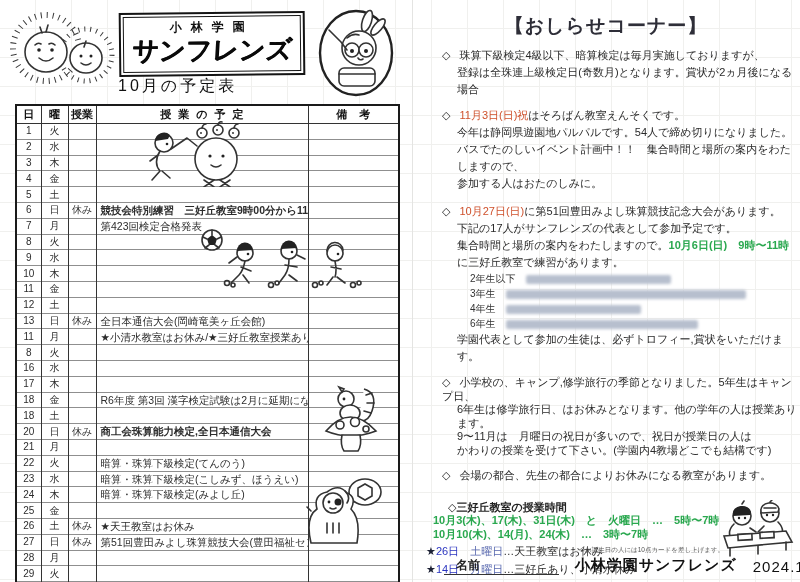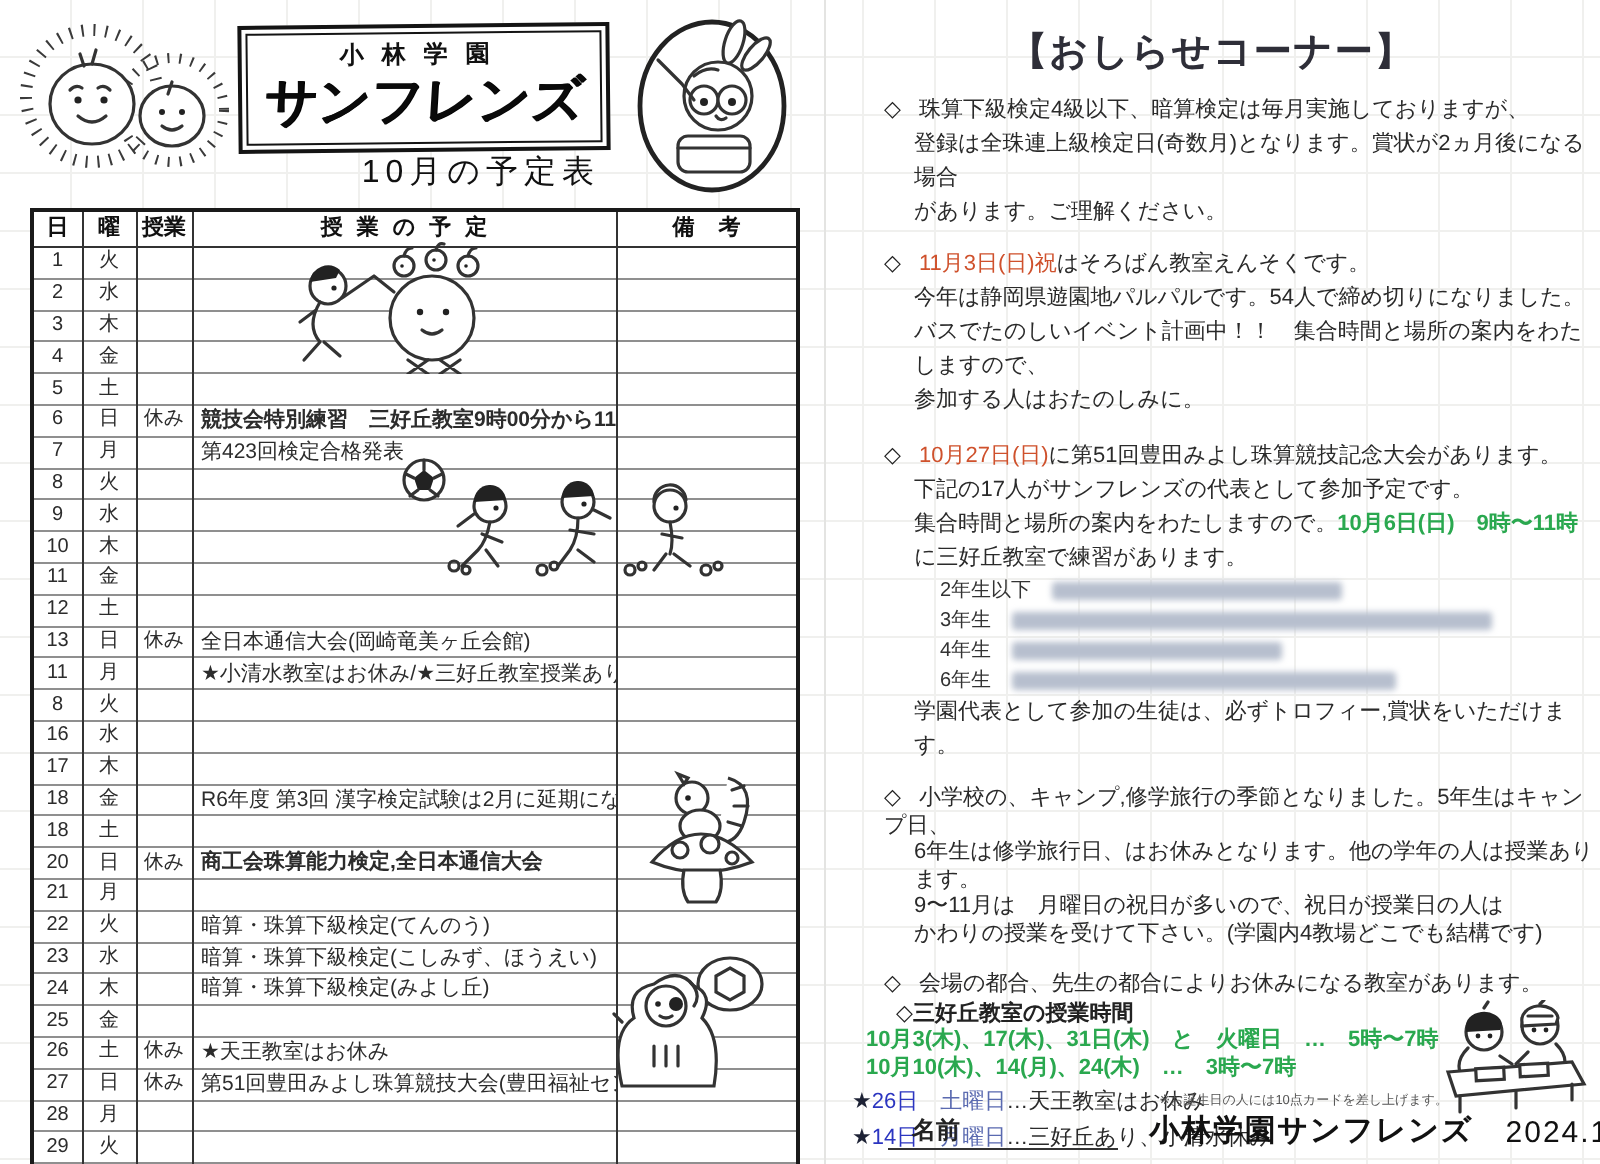--- a/index.html
+++ b/index.html
@@ -11,21 +11,21 @@
   .half-divider{position:absolute;left:412px;top:0;height:582px;border-left:1px solid #e4e4e2;}
 
   
   .chestnuts{position:absolute;left:6px;top:6px;}
   .signboard{position:absolute;left:119px;top:12px;width:182px;height:60px;background:#fff;
     border:2px solid #141414;transform:rotate(-.6deg);text-align:center;}
   .signboard::after{content:"";position:absolute;inset:2px;border:1px solid #141414;pointer-events:none;}
   .signboard .school{font-size:12px;font-weight:700;letter-spacing:9px;margin-top:5px;color:#111;}
   .signboard .brand{font-size:26px;font-weight:900;color:#0a0a0a;letter-spacing:0;line-height:1.1;
     transform:skewX(-4deg);text-shadow:.6px 0 #000;}
-  .subtitle{position:absolute;left:118px;top:76px;width:182px;text-align:right;
+  .subtitle{position:absolute;left:118px;top:76px;width:182px;text-align:left;
     font-size:16px;color:#111;letter-spacing:3px;}
   .rabbit{position:absolute;left:317px;top:8px;}
 
   
   table.sched{position:absolute;left:15px;top:104px;width:383px;border-collapse:collapse;
     table-layout:fixed;background:#fff;border:2px solid #1a1a1a;}
   table.sched col.c-day{width:25px}
   table.sched col.c-wd{width:27px}
   table.sched col.c-cls{width:28px}
   table.sched col.c-plan{width:212px}
@@ -59,21 +59,21 @@
   .n-line{display:block;padding-left:37px;font-size:11px;line-height:17px;color:#2a2a2a;}
   .notice-item:nth-child(n+4) .n-line{line-height:13.5px;}
   .n-line.first{padding-left:22px;}
   .diamond{display:inline-block;margin-right:9px;font-size:11px;color:#222;}
   .seg.red{color:#cf512c;}
   .seg.green{color:#2aa84f;font-weight:700;}
   .seg.date{color:#2b35c0;}
   .seg.day{color:#5a6ab0;}
   .seg.star{color:#1d2235;}
   .seg.sub{font-weight:600;color:#222;}
-  .n-line.sub-line{padding-left:28px;margin-top:1px;}
+  .n-line.sub-line{padding-left:28px;margin-top:18px;}
   .n-line.green-line{padding-left:13px;}
   .n-line.star-line{padding-left:6px;margin-top:4px;}
   .n-line.name-line{padding-left:50px;font-size:10px;line-height:15px;color:#333;}
   .blurred-name{display:inline-block;height:9px;margin-left:10px;vertical-align:middle;
     background:#b7bfce;border-radius:2px;filter:blur(1.6px);}
 
   
   .footer{position:absolute;left:444px;top:554px;width:370px;display:flex;align-items:flex-end;}
   .name-group{flex:1;display:flex;align-items:flex-end;border-bottom:1.5px solid #333;height:20px;}
   .name-label{font-size:12px;font-weight:700;color:#222;padding-left:12px;font-family:"Liberation Serif","DejaVu Serif",serif;}
@@ -431,21 +431,20 @@
     <circle class="fd" cx="37" cy="25" r="3.5"></circle>
     <circle class="fd" cx="28" cy="25" r="1.4"></circle>
     <path class="ln" d="M29,31 q3,2 6,0 M44,14 q6,6 2,12 M26,46 v10 M32,46 v10 M38,46 v10 M6,30 l4,4"></path>
   </svg>
 
   <div class="n-title" data-name="notices-title">【おしらせコーナー】</div>
   <div class="notices" data-name="notices-list">
       <div class="notice-item" data-name="notice-item">
         <div class="n-line first" data-name="notice-line"><span class="diamond" data-name="diamond-bullet-icon">◇</span><span class="seg plain" data-name="notice-text">珠算下級検定4級以下、暗算検定は毎月実施しておりますが、</span></div>
         <div class="n-line" data-name="notice-line"><span class="seg plain" data-name="notice-text">登録は全珠連上級検定日(奇数月)となります。賞状が2ヵ月後になる場合</span></div>
-        <div class="n-line" data-name="notice-line"><span class="seg plain" data-name="notice-text">があります。ご理解ください。</span></div>
       </div>
       <div class="notice-item" data-name="notice-item">
         <div class="n-line first" data-name="notice-line"><span class="diamond" data-name="diamond-bullet-icon">◇</span><span class="seg red" data-name="notice-text">11月3日(日)祝</span><span class="seg plain" data-name="notice-text">はそろばん教室えんそくです。</span></div>
         <div class="n-line" data-name="notice-line"><span class="seg plain" data-name="notice-text">今年は静岡県遊園地パルパルです。54人で締め切りになりました。</span></div>
         <div class="n-line" data-name="notice-line"><span class="seg plain" data-name="notice-text">バスでたのしいイベント計画中！！　集合時間と場所の案内をわたしますので、</span></div>
         <div class="n-line" data-name="notice-line"><span class="seg plain" data-name="notice-text">参加する人はおたのしみに。</span></div>
       </div>
       <div class="notice-item" data-name="notice-item">
         <div class="n-line first" data-name="notice-line"><span class="diamond" data-name="diamond-bullet-icon">◇</span><span class="seg red" data-name="notice-text">10月27日(日)</span><span class="seg plain" data-name="notice-text">に第51回豊田みよし珠算競技記念大会があります。</span></div>
         <div class="n-line" data-name="notice-line"><span class="seg plain" data-name="notice-text">下記の17人がサンフレンズの代表として参加予定です。</span></div>

